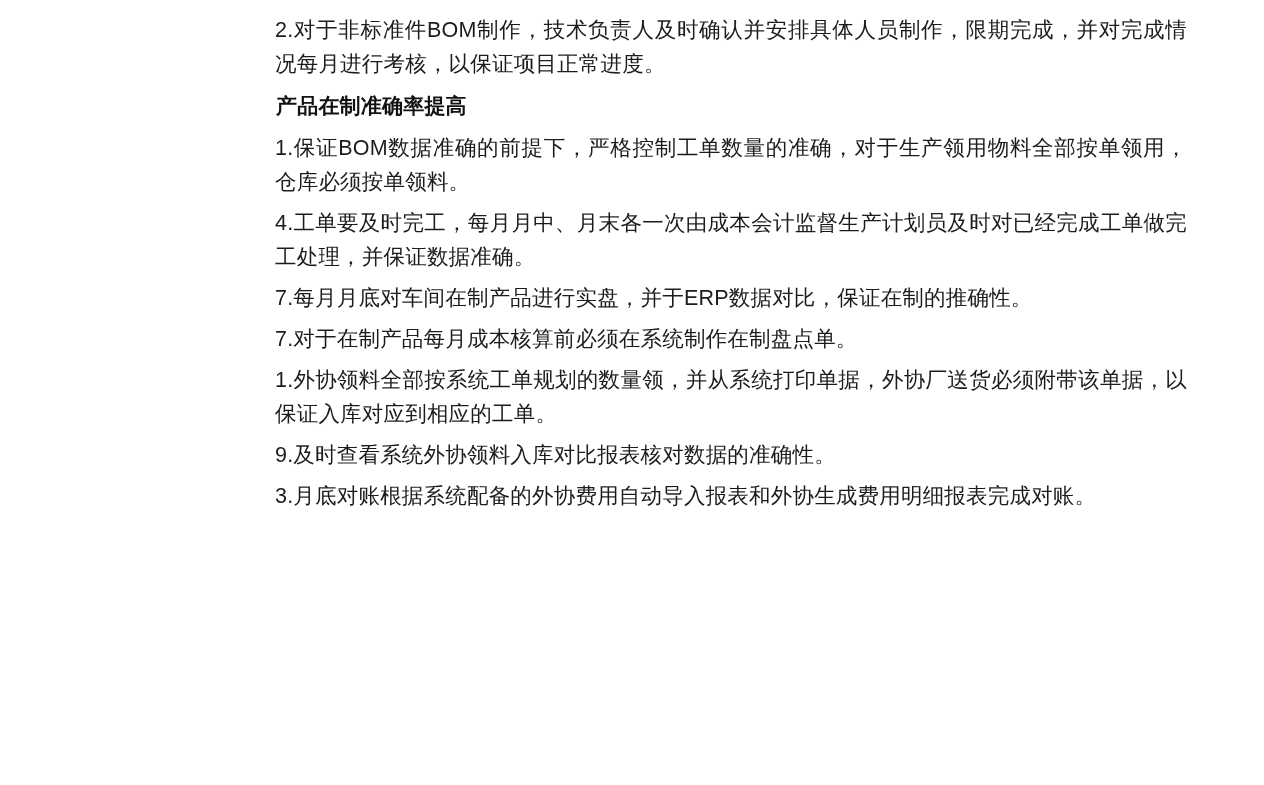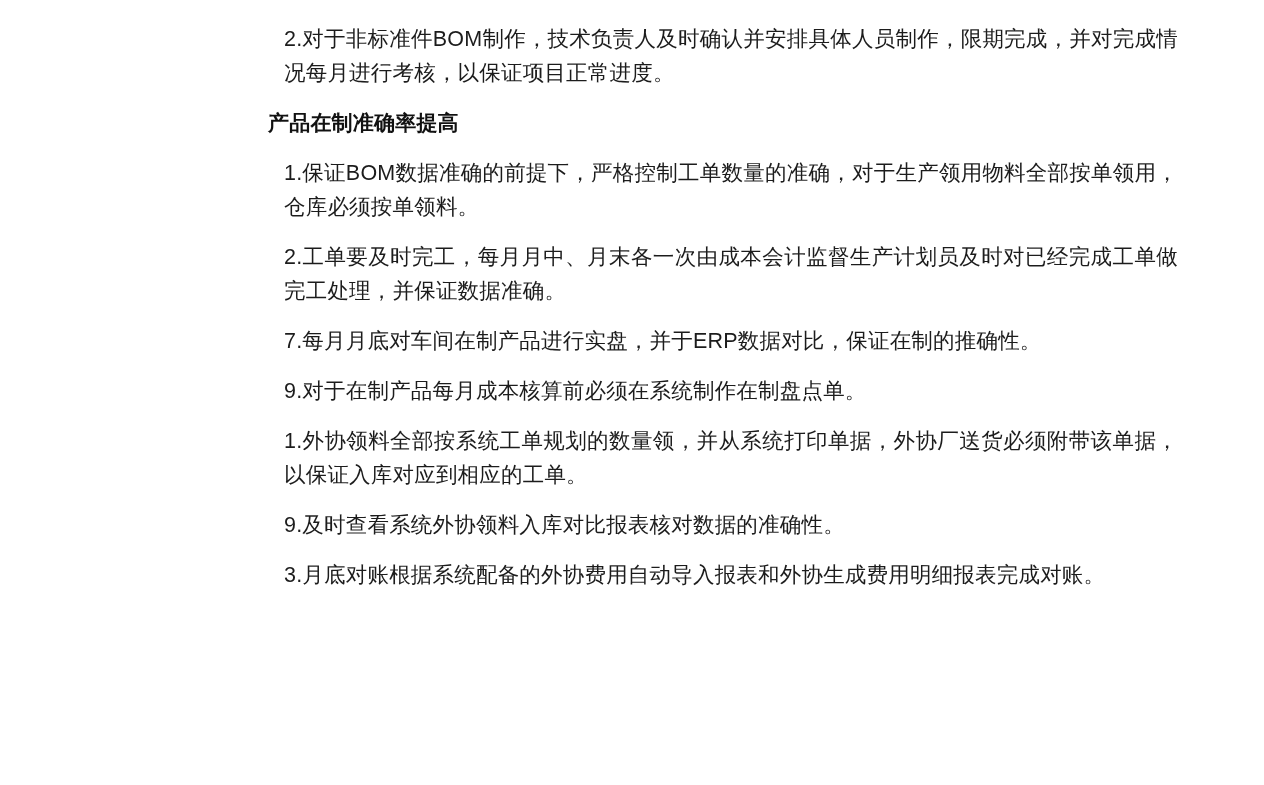--- a/index.html
+++ b/index.html
@@ -23,26 +23,26 @@
   }
   .doc-body {
     font-size: 21.5px;
     line-height: 34px;
     letter-spacing: 0.2px;
     color: #1c1c1c;
     text-align: justify;
     text-justify: inter-ideograph;
   }
   .para {
-    margin: 16px;
+    margin: 7px;
     padding: 0;
     text-indent: 0;
   }
   .heading {
-    margin: 0;
+    margin: 8px;
     padding: 0;
     font-size: 21px;
     line-height: 34px;
     font-weight: bold;
     color: #111111;
   }
 </style>
 </head>
 <body>
 
@@ -50,25 +50,25 @@
   <div class="doc-body">
 
     <p class="para">2.对于非标准件BOM制作，技术负责人及时确认并安排具体人员制作，限期完成，并对完成情况每月进行考核，以保证项目正常进度。</p>
 
 
     <p class="heading"> 产品在制准确率提高</p>
 
 
     <p class="para">1.保证BOM数据准确的前提下，严格控制工单数量的准确，对于生产领用物料全部按单领用，仓库必须按单领料。</p>
 
-    <p class="para">2.工单要及时完工，每月月中、月末各一次由成本会计监督生产计划员及时对已经完成工单做完工处理，并保证数据准确。</p>
+    <p class="para">4.工单要及时完工，每月月中、月末各一次由成本会计监督生产计划员及时对已经完成工单做完工处理，并保证数据准确。</p>
 
     <p class="para">7.每月月底对车间在制产品进行实盘，并于ERP数据对比，保证在制的推确性。</p>
 
-    <p class="para">9.对于在制产品每月成本核算前必须在系统制作在制盘点单。</p>
+    <p class="para">7.对于在制产品每月成本核算前必须在系统制作在制盘点单。</p>
 
 
     <p class="para">1.外协领料全部按系统工单规划的数量领，并从系统打印单据，外协厂送货必须附带该单据，以保证入库对应到相应的工单。</p>
 
     <p class="para">9.及时查看系统外协领料入库对比报表核对数据的准确性。</p>
 
     <p class="para">3.月底对账根据系统配备的外协费用自动导入报表和外协生成费用明细报表完成对账。</p>
 
   </div>
 </div>

